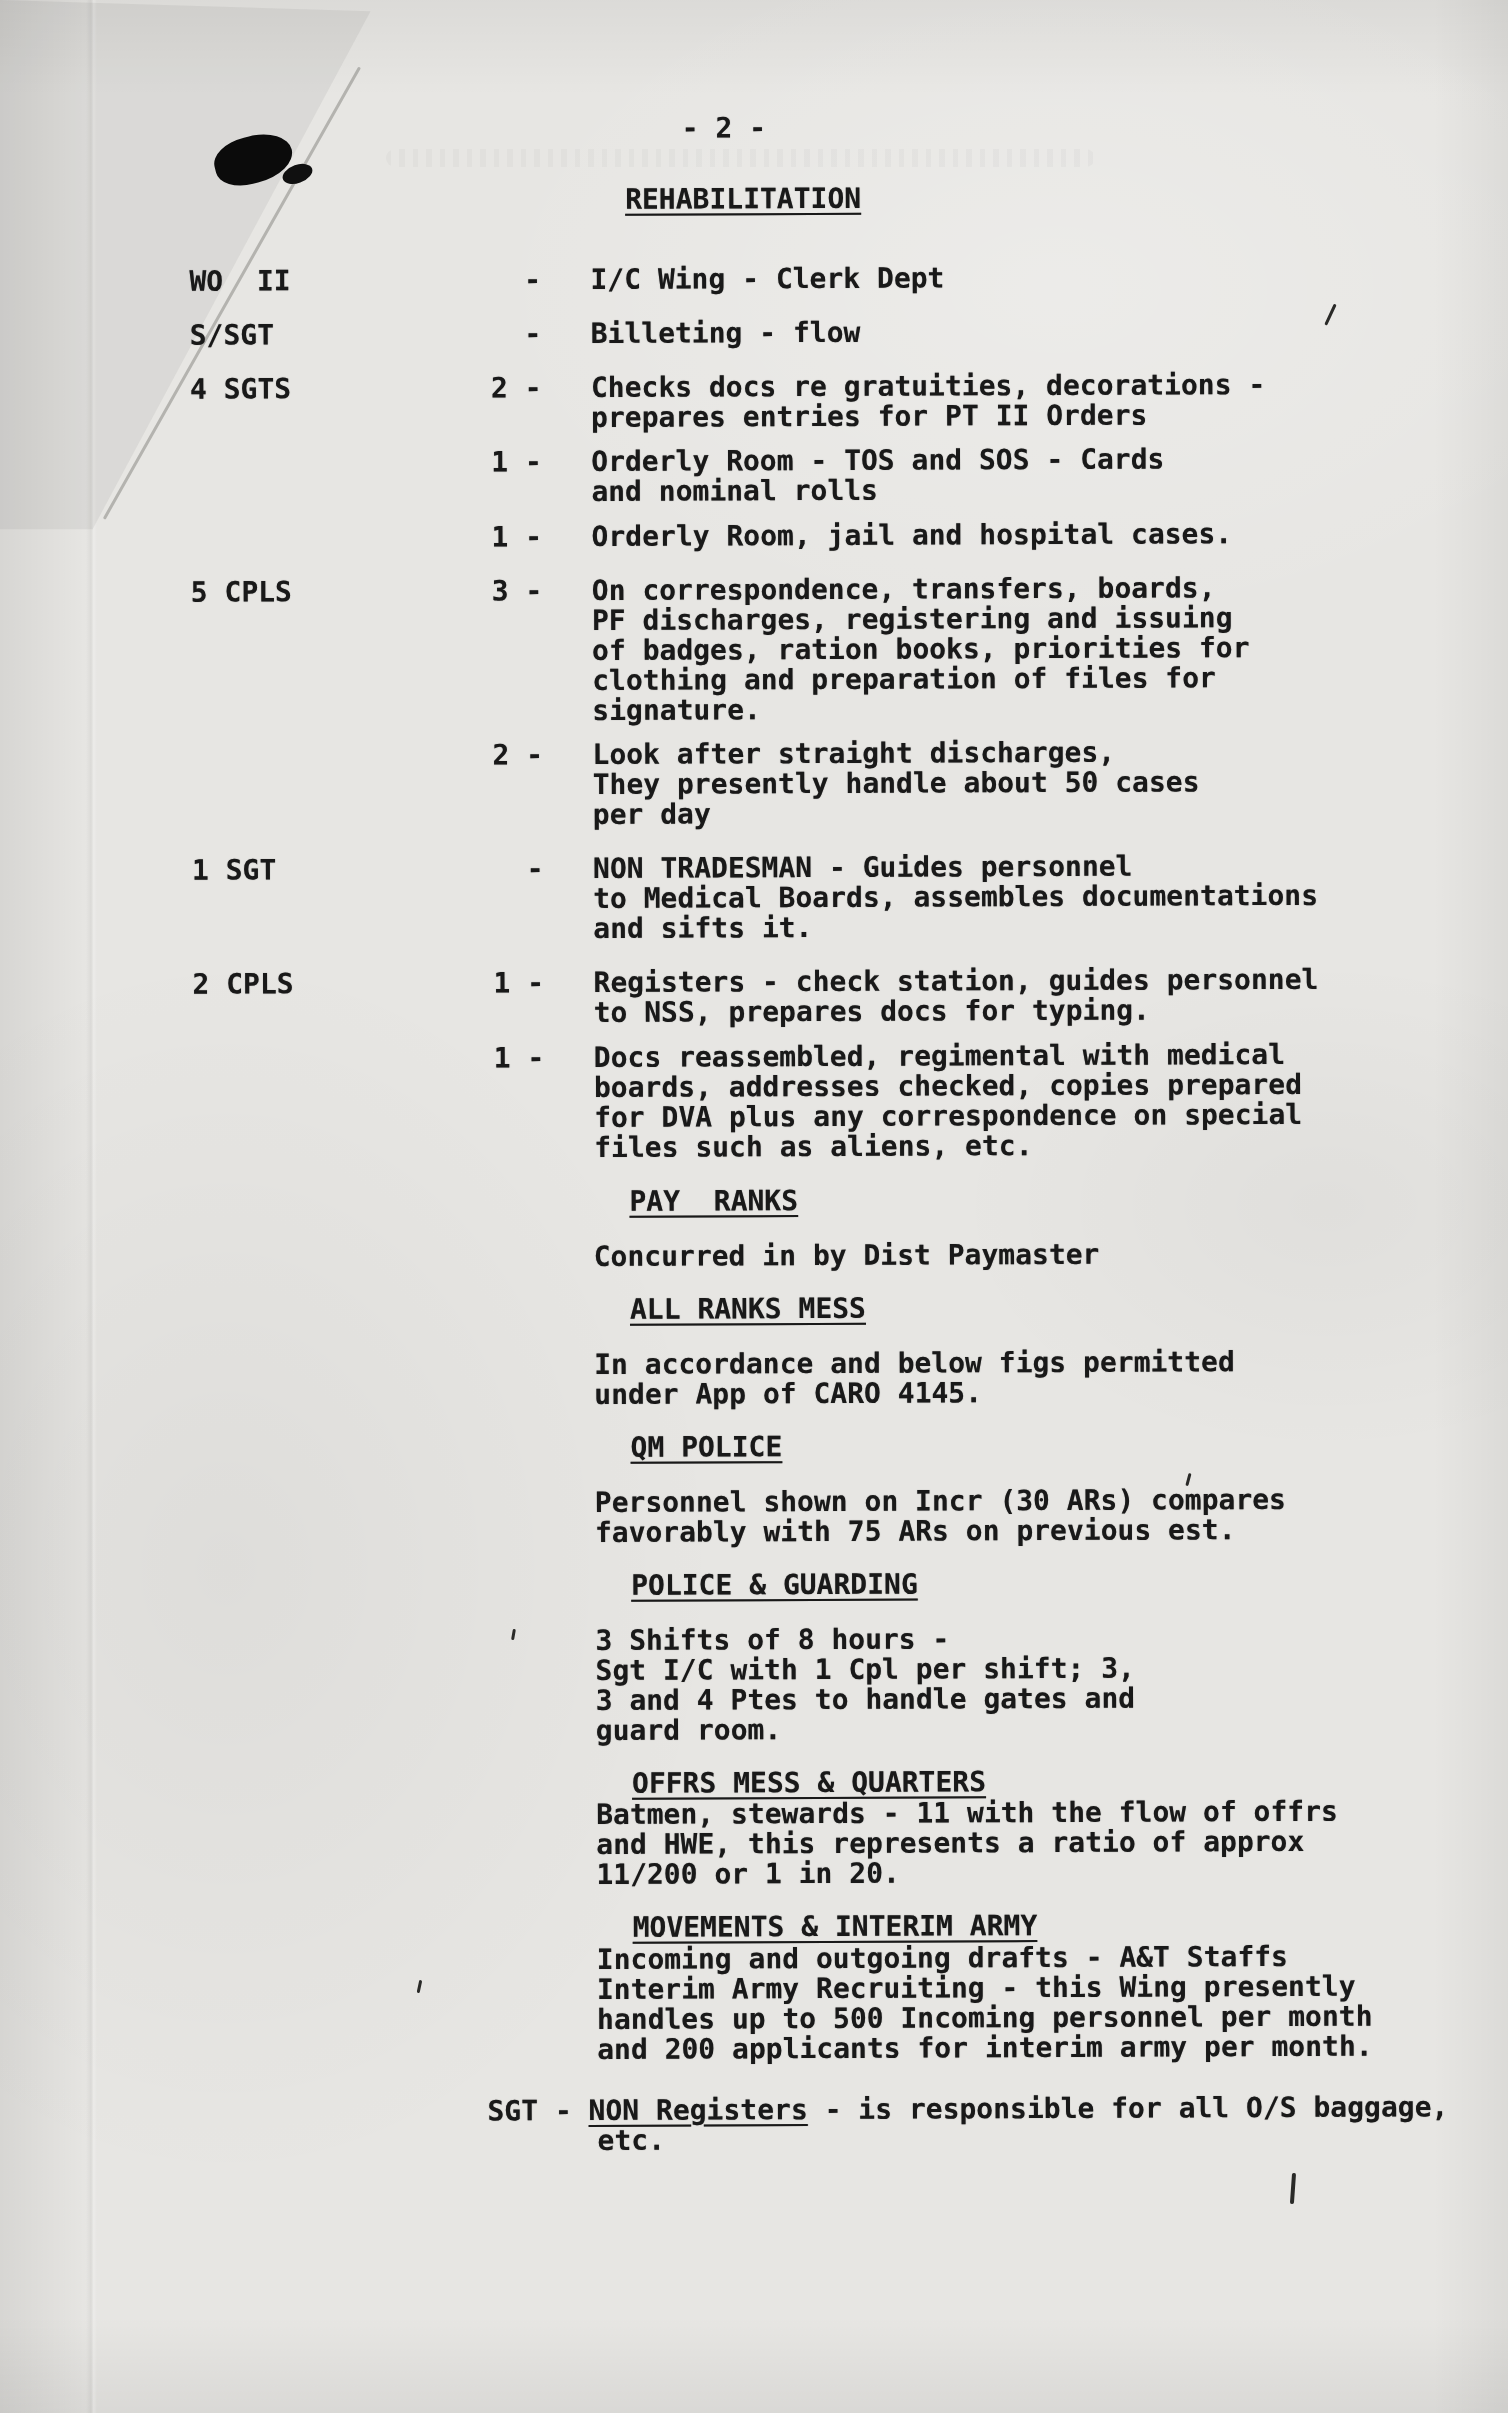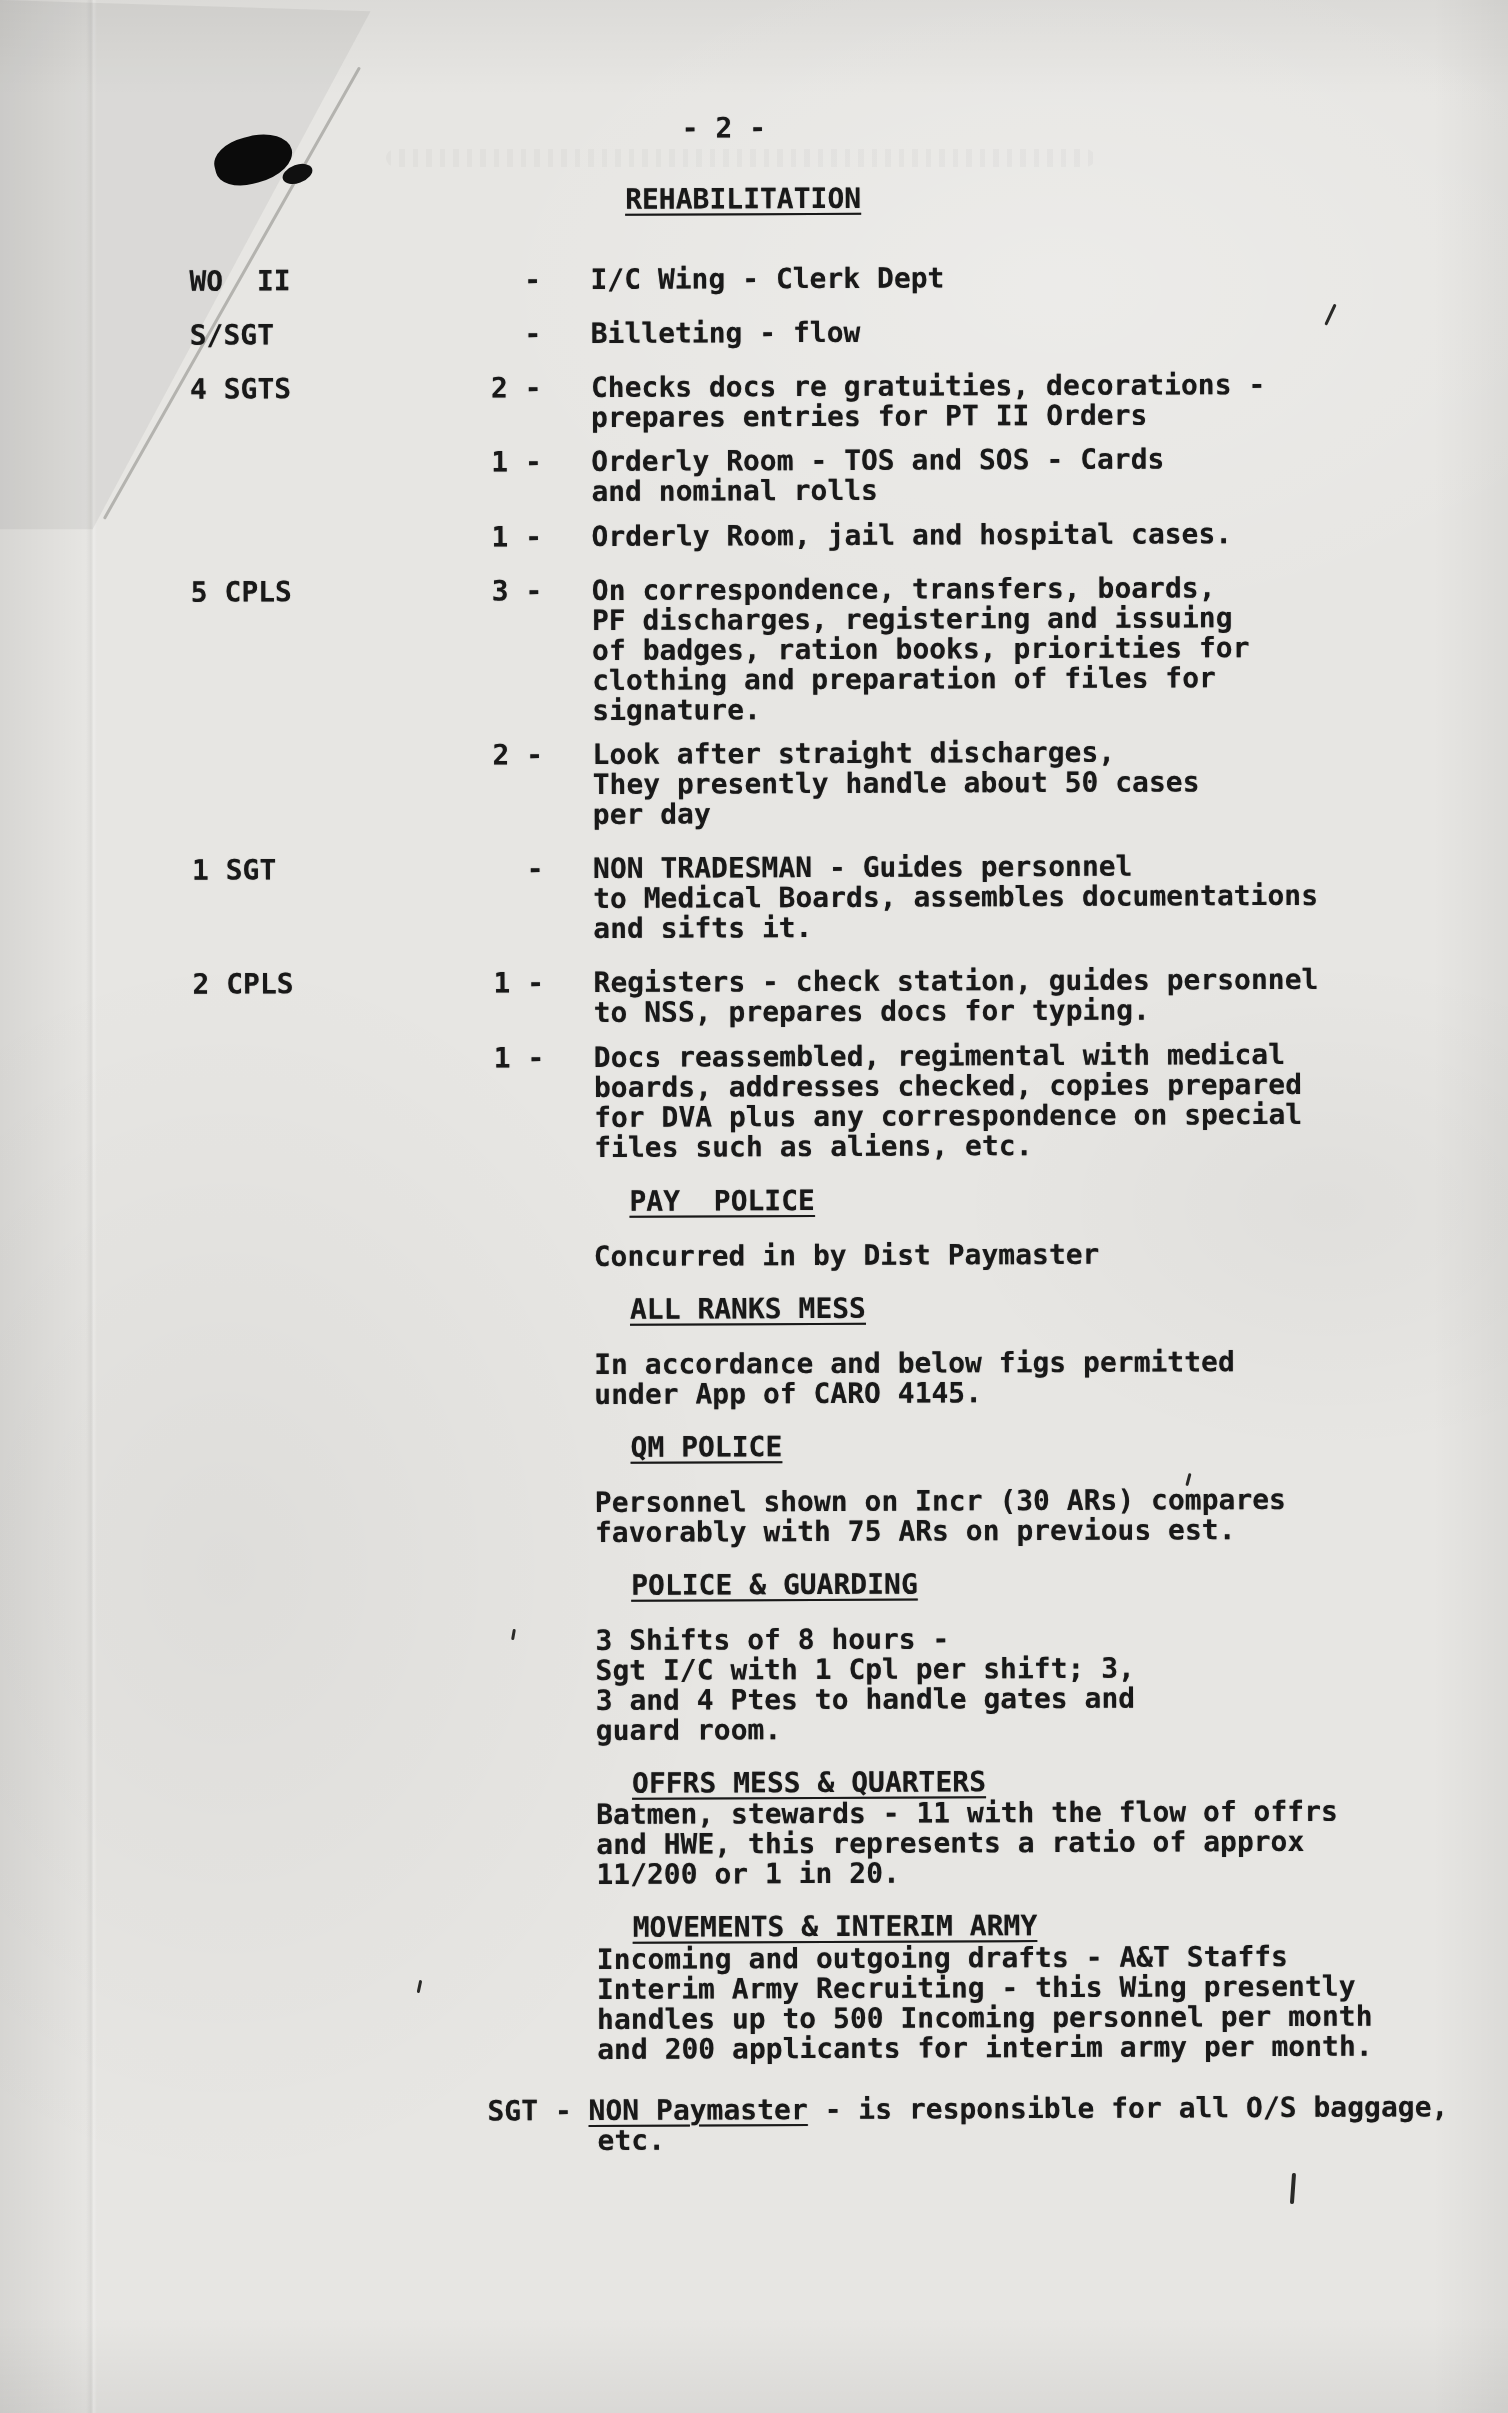--- a/index.html
+++ b/index.html
@@ -199,21 +199,21 @@
 files such as aliens, etc.</div>
           </div>
         </div>
       </div>
 
     </div>
 
     <div class="sections">
 
       <div class="section">
-        <div><span class="section-heading underlined">PAY  POLICE</span></div>
+        <div><span class="section-heading underlined">PAY  RANKS</span></div>
         <div class="section-body">Concurred in by Dist Paymaster</div>
       </div>
 
       <div class="section">
         <div><span class="section-heading underlined">ALL RANKS MESS</span></div>
         <div class="section-body">In accordance and below figs permitted
 under App of CARO 4145.</div>
       </div>
 
       <div class="section">
@@ -241,19 +241,19 @@
         <div><span class="section-heading underlined">MOVEMENTS &amp; INTERIM ARMY</span></div>
         <div class="section-body">Incoming and outgoing drafts - A&amp;T Staffs
 Interim Army Recruiting - this Wing presently
 handles up to 500 Incoming personnel per month
 and 200 applicants for interim army per month.</div>
       </div>
 
     </div>
 
     <div class="footer-note">
-      <div class="footer-line1"><span>SGT - </span><span class="underlined">NON Paymaster</span><span> - is responsible for all O/S baggage,</span></div>
+      <div class="footer-line1"><span>SGT - </span><span class="underlined">NON Registers</span><span> - is responsible for all O/S baggage,</span></div>
       <div class="footer-line2">etc.</div>
     </div>
 
   </div>
 </div>
 
 
 </body></html>

